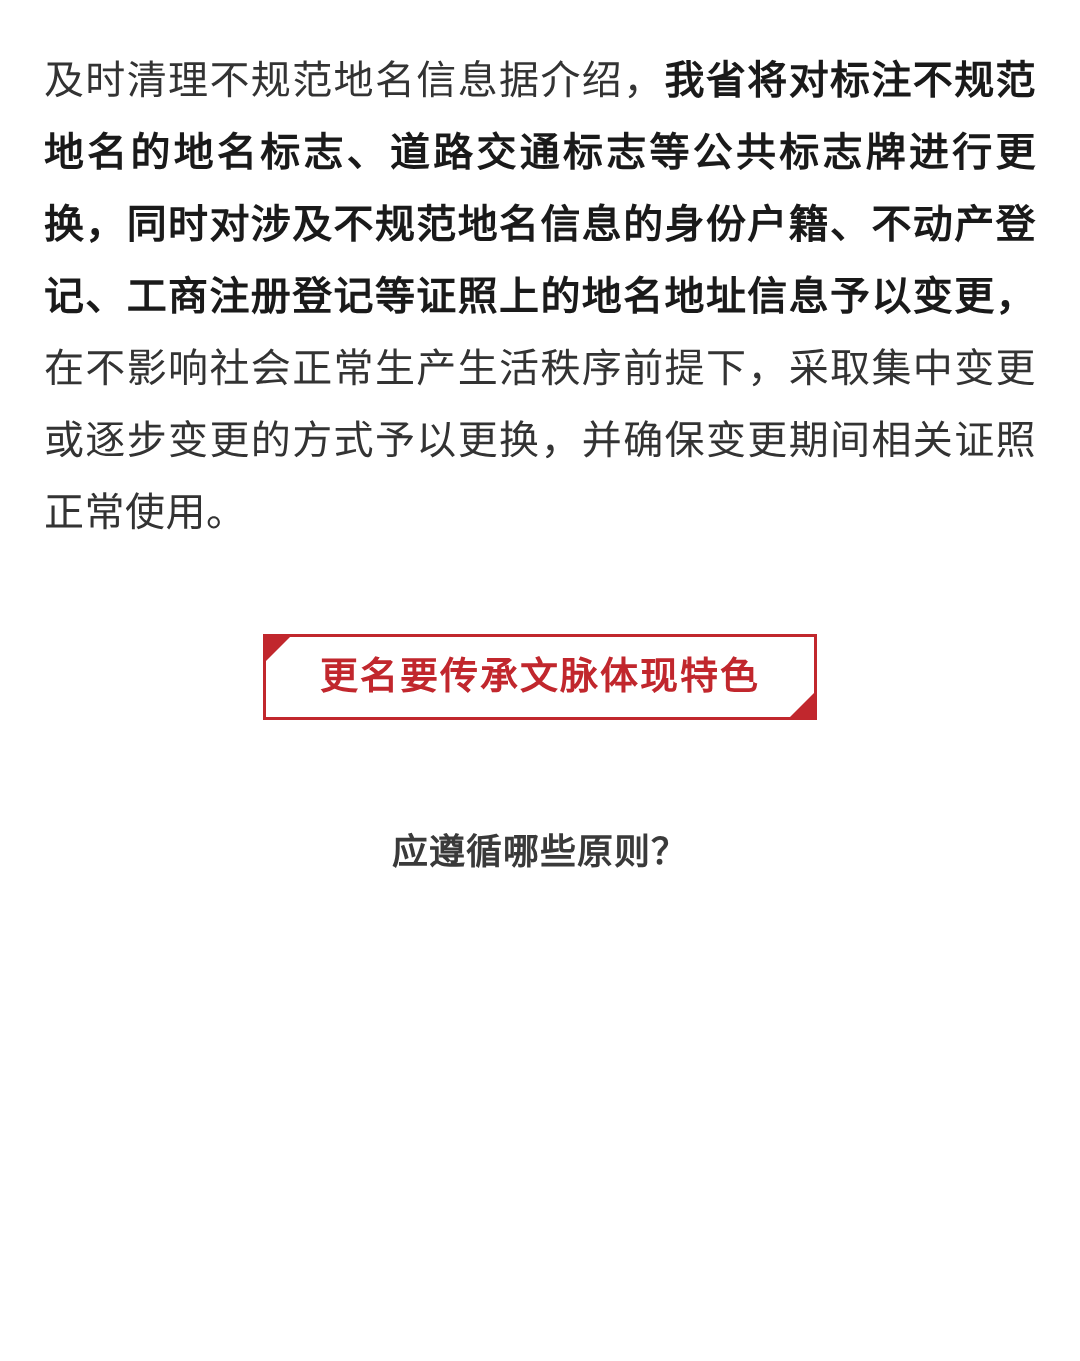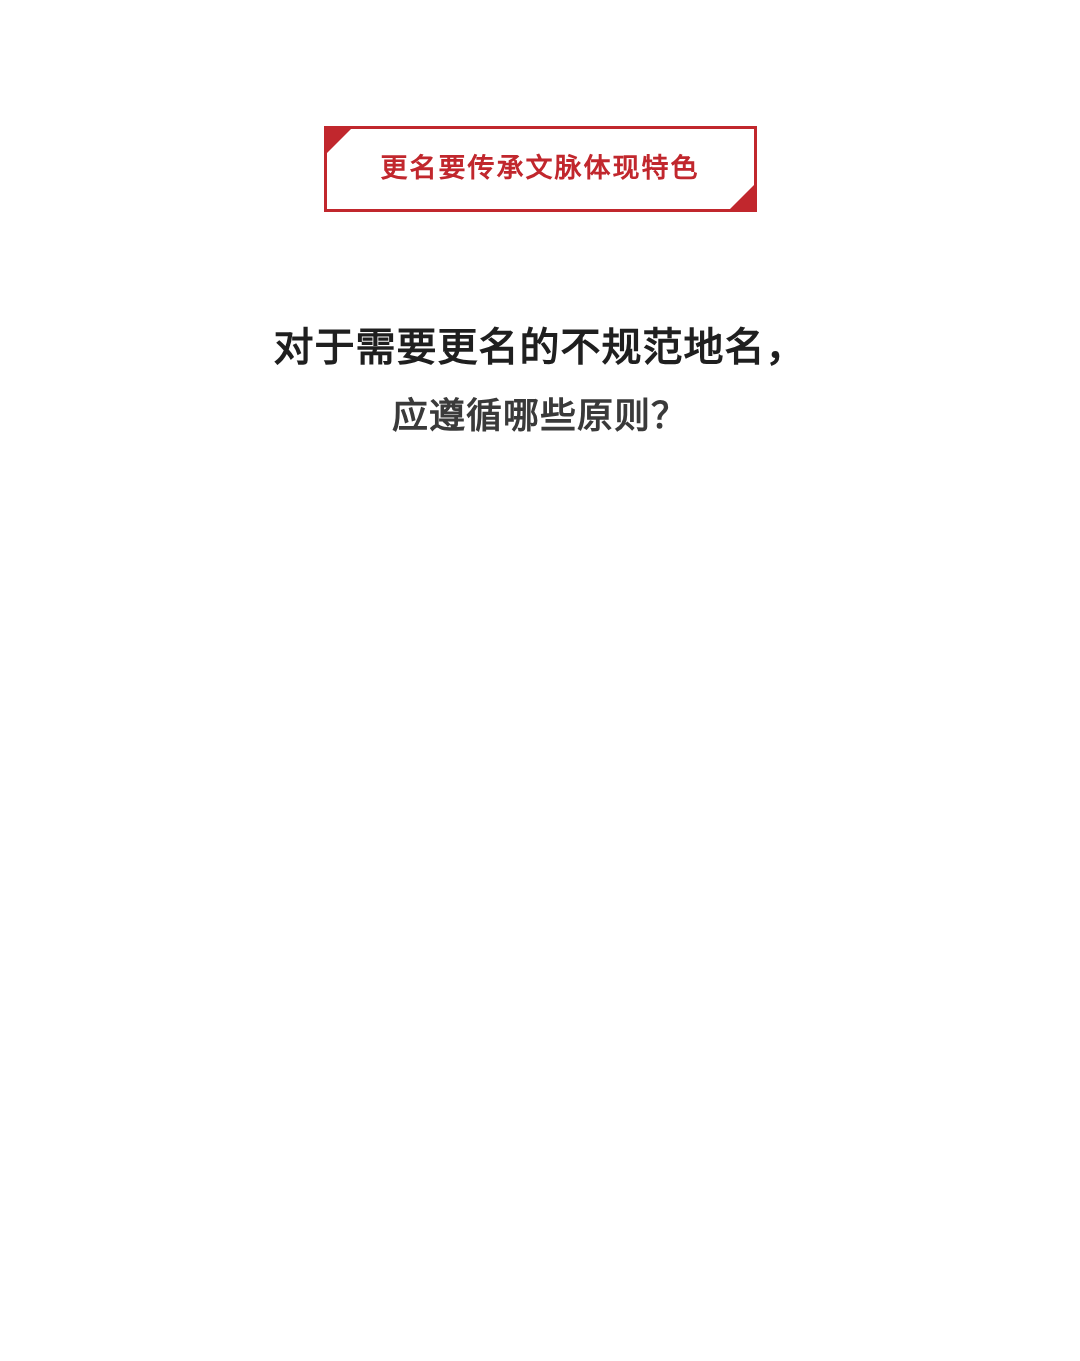--- a/index.html
+++ b/index.html
@@ -46,21 +46,21 @@
     justify-content: center;
   }
   .banner {
     position: relative;
     display: inline-block;
     border: 3px solid #c1272d;
     padding: 16px 54px 18px 54px;
     box-sizing: border-box;
   }
   .banner-text {
-    font-size: 27px;
+    font-size: 38px;
     font-weight: bold;
     color: #c1272d;
     letter-spacing: 2px;
     line-height: 46px;
     white-space: nowrap;
   }
   
   .corner {
     position: absolute;
     width: 0;
@@ -96,28 +96,28 @@
     color: #3a3a3a;
     line-height: 56px;
     letter-spacing: 1px;
   }
 </style>
 </head>
 <body>
 
 <div class="page">
 
+  <p class="para para-1"><span>及时清理不规范地名信息据介绍，</span><span class="bold">我省将对标注不规范地名的地名标志、道路交通标志等公共标志牌进行更换，同时对涉及不规范地名信息的身份户籍、不动产登记、工商注册登记等证照上的地名地址信息予以变更，</span><span>在不影响社会正常生产生活秩序前提下，采取集中变更或逐步变更的方式予以更换，并确保变更期间相关证照正常使用。</span></p>
 
 
   <div class="banner-wrap">
     <div class="banner">
       <span class="corner corner-tl"></span>
       <span class="corner corner-br"></span>
       <div class="banner-text">更名要传承文脉体现特色</div>
     </div>
   </div>
 
   <div class="question-block">
-    <div class="question-line-1">对于需要更名的不规范地名，</div>
     <div class="question-line-2">应遵循哪些原则？</div>
   </div>
 
 </div>
 
 </body></html>

